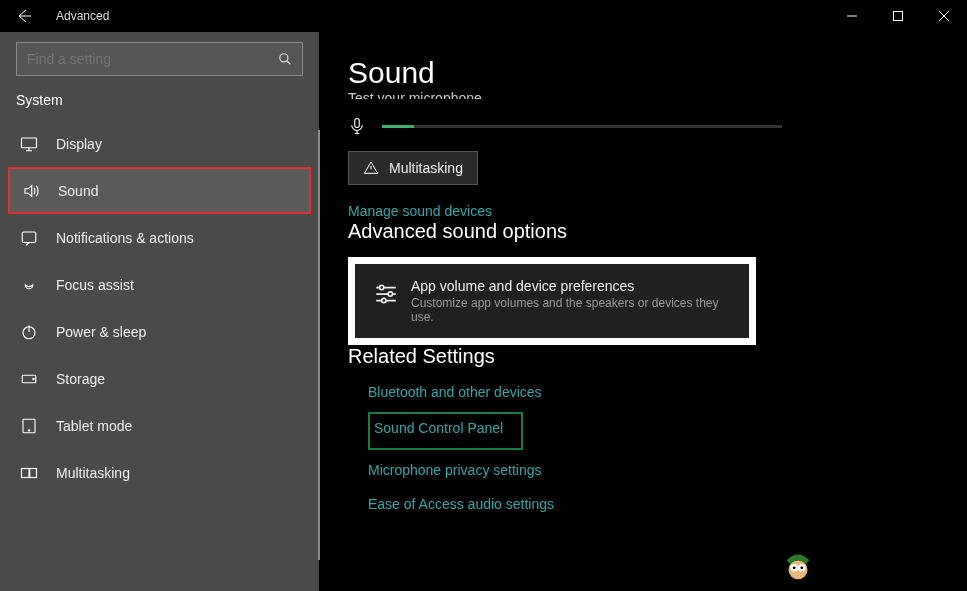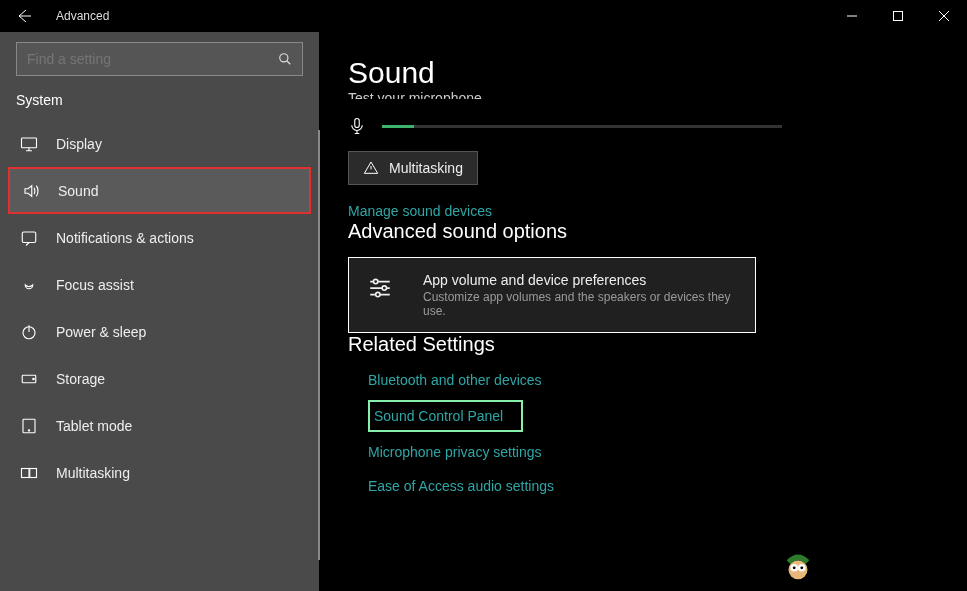--- a/index.html
+++ b/index.html
@@ -28,27 +28,27 @@
 .main { flex: 1; background: #000; padding: 24px 28px 0; overflow: hidden; position: relative; }
 .main-scroll { position: relative; }
 .page-title { font-size: 30px; font-weight: 400; margin-bottom: 4px; }
 .cut-text { font-size: 14px; color: #ccc; margin-top: 8px; overflow: hidden; height: 9px; line-height: 17px; position: relative; top:-8px;}
 .mic-row { display: flex; align-items: center; gap: 16px; margin-top: 8px; }
 .mic-bar { flex: 1; max-width: 400px; height: 3px; background: #333; position: relative; }
 .mic-bar .fill { position: absolute; left: 0; top: 0; bottom: 0; width: 8%; background: #3db36d; }
 .btn { display: inline-flex; align-items: center; gap: 10px; border: 1px solid #555; background: #2b2b2b; padding: 8px 14px; font-size: 14px; color: #eee; margin-top: 14px; cursor: pointer; }
 .link { font-size: 14px; color: #2fa6a6; margin-top: 18px; display: inline-block; cursor: pointer; }
 .subhead { font-size: 20px; font-weight: 400; }
-.card { display: flex; gap: 32px; align-items: flex-start; background: #202020; border: 1px solid #ffffff; padding: 14px 18px; margin-top: 14px; width: 408px; cursor: pointer; }
+.card { display: flex; gap: 14px; align-items: flex-start; background: #202020; border: 7px solid #ffffff; padding: 14px 18px; margin-top: 14px; width: 408px; cursor: pointer; }
 .card .cico { width: 24px; height: 24px; color: #eee; margin-top: 2px; }
 .card .ct { font-size: 14px; color: #eee; }
 .card .cd { font-size: 12px; color: #9a9a9a; margin-top: 2px; }
 .rel-list { display: flex; flex-direction: column; gap: 6px; margin-top: 10px; align-items: flex-start; }
 .rlink { font-size: 14px; color: #2fa6a6; padding: 6px 0; cursor: pointer; display: inline-block; margin-left: 20px; }
-.rlink.highlight { border: 2px solid #86efac; padding: 6px 18px 6px 4px; }
+.rlink.highlight { border: 2px solid #15803d; padding: 6px 18px 12px 4px; }
 .avatar { position: absolute; right: 150px; bottom: 8px; width: 38px; height: 38px; }
 svg { display: block; }
 .scroll-indicator { position: absolute; left: 318px; top: 130px; width: 2px; height: 430px; background: #888; }
 </style>
 </head>
 <body>
 
 <div class="window">
   <div class="titlebar">
     <div class="left">

